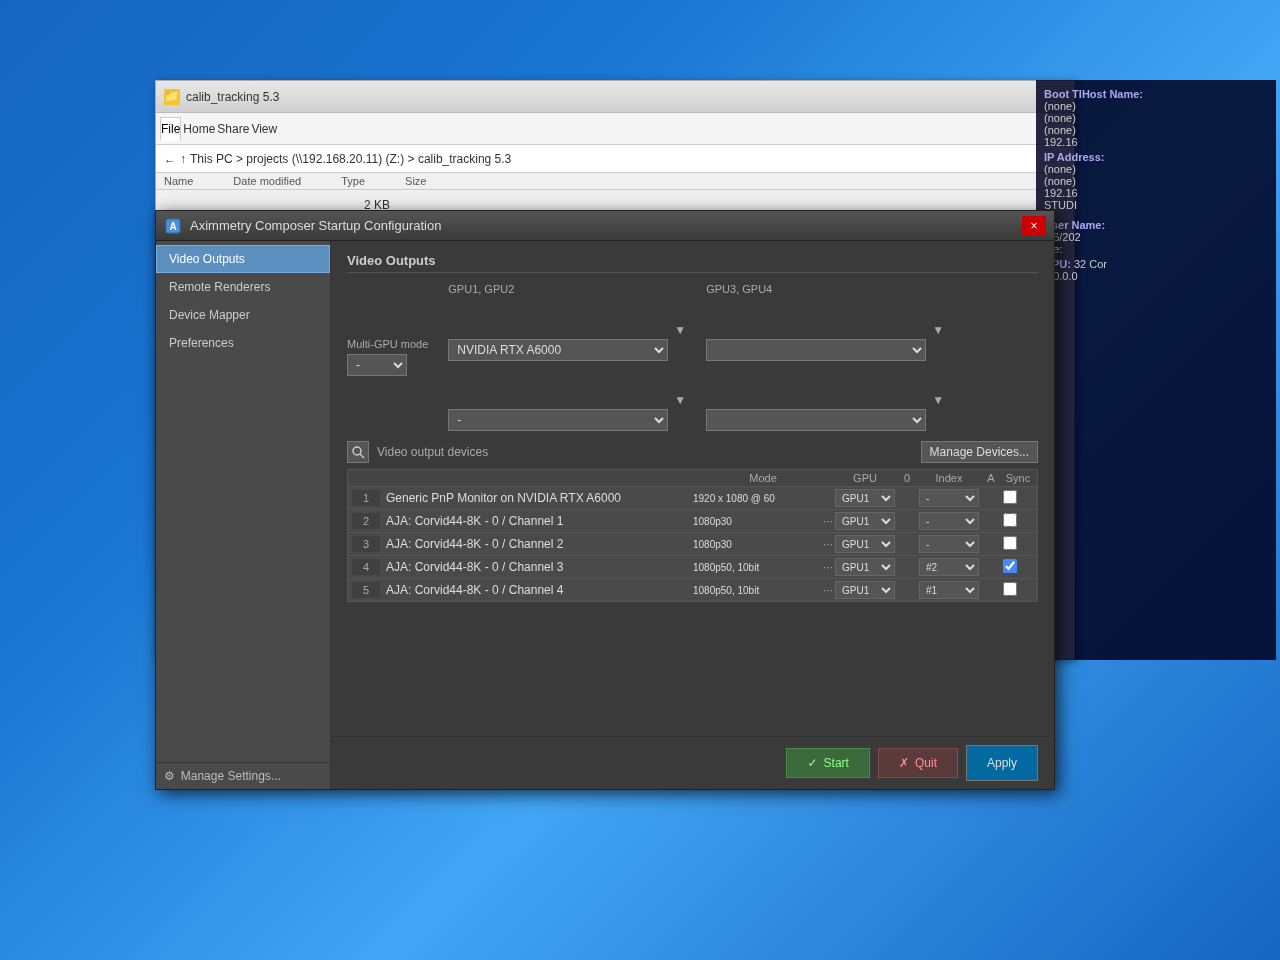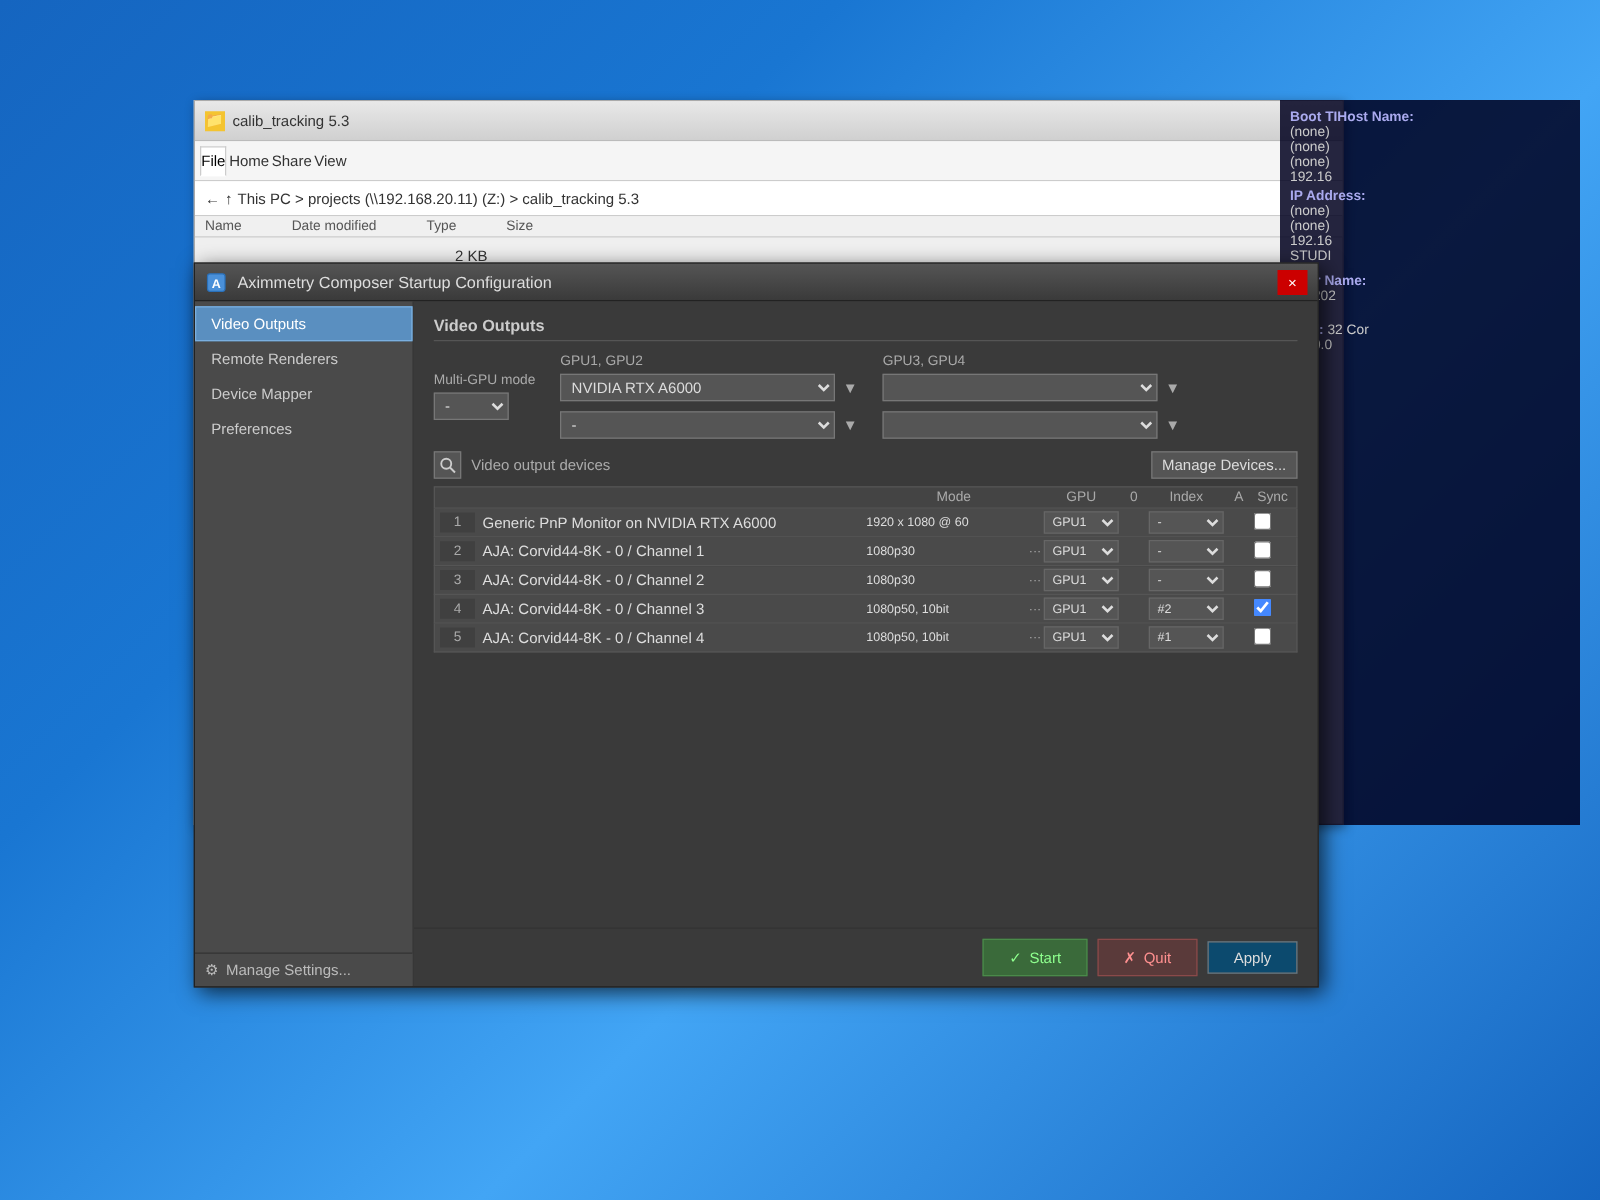--- a/index.html
+++ b/index.html
@@ -99,21 +99,21 @@
       align-items: center;
       font-size: 12px;
       color: #333;
       gap: 200px;
     }
 
     
     .info-panel {
       position: absolute;
       top: 80px;
-      right: 16px;
+      right: 4px;
       width: 240px;
       height: 580px;
       background: rgba(0,0,30,0.85);
       color: #ccc;
       font-size: 11px;
       padding: 8px;
       z-index: 1;
     }
     .info-panel-row {
       margin-bottom: 3px;
@@ -251,20 +251,21 @@
       font-size: 12px;
       padding: 2px 4px;
       height: 22px;
       cursor: pointer;
     }
     .select-box-sm {
       width: 60px;
     }
     .select-box-lg {
       width: 220px;
+      margin-top: 40px;
     }
 
     
     .vod-header {
       display: flex;
       align-items: center;
       margin-bottom: 6px;
       gap: 8px;
     }
     .search-icon-btn {
@@ -397,26 +398,26 @@
       color: #ff9090;
       font-size: 12px;
       padding: 4px 20px;
       height: 30px;
       cursor: pointer;
       display: flex;
       align-items: center;
       gap: 6px;
     }
     .btn-apply {
-      background: #0c4a6e;
+      background: #0369a1;
       border: 1px solid #777;
       color: #ddd;
       font-size: 12px;
       padding: 4px 20px;
-      height: 26px;
+      height: 36px;
       cursor: pointer;
     }
   </style>
 </head>
 <body>
 
 <div class="desktop-bg"></div>
 
 <div class="file-explorer">
   <div class="fe-titlebar">

